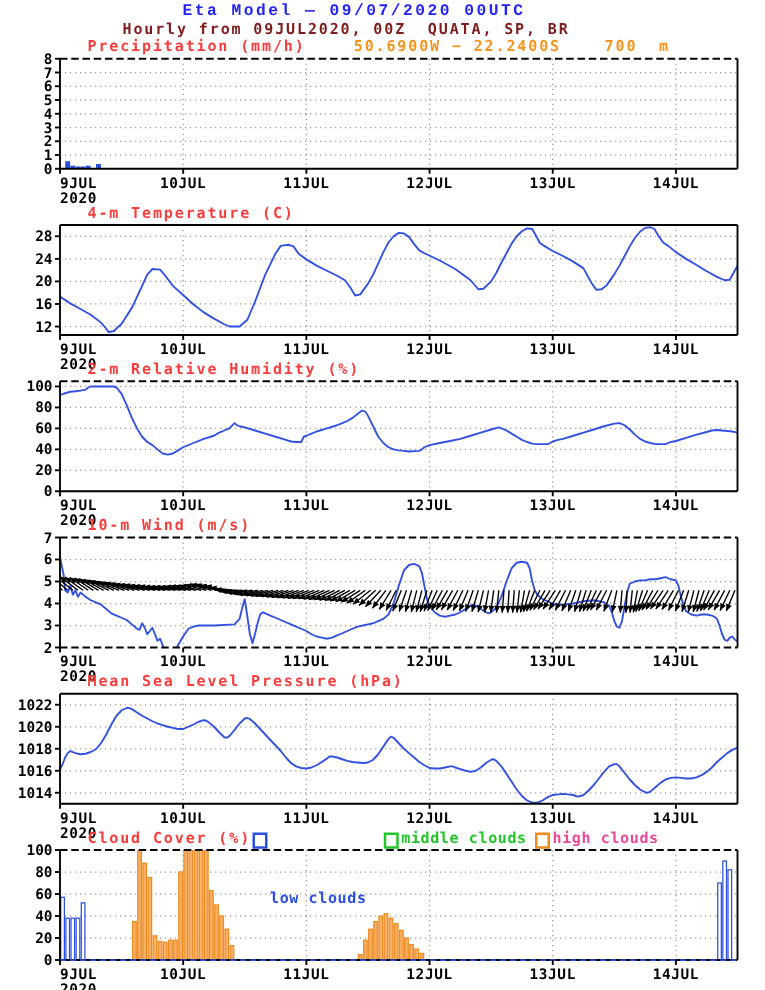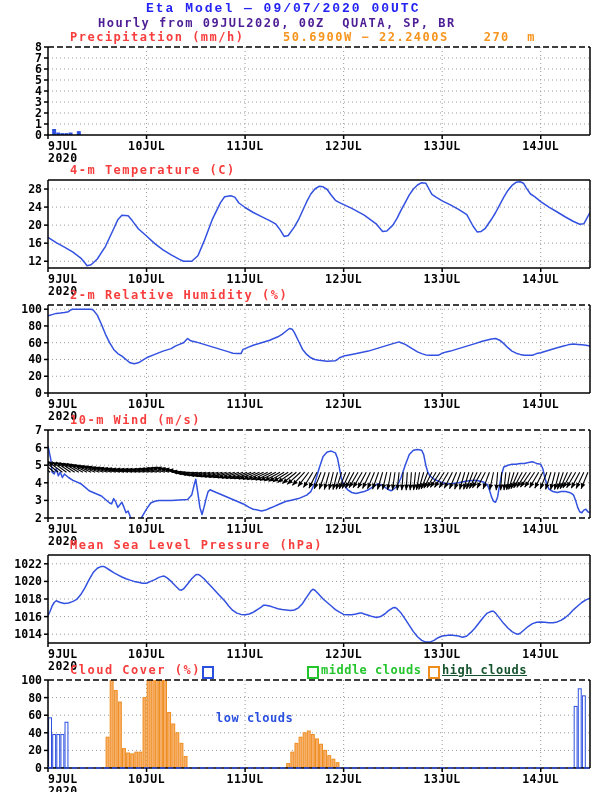--- a/index.html
+++ b/index.html
@@ -1,28 +1,28 @@
 <!DOCTYPE html>
 <html><head>
 <meta charset="utf-8">
 <style>
   html,body{margin:0;padding:0;background:#ffffff;}
   .fig{position:relative;width:612px;height:792px;background:#fff;overflow:hidden;
        font-family:"DejaVu Sans Mono", monospace;font-weight:bold;}
   .hl{position:absolute;white-space:pre;}
   .hl1{left:146px;top:1px;font-size:13px;letter-spacing:2px;color:#2323f3;font-family:Liberation Mono, monospace;}
-  .hl2{left:98px;top:16px;font-size:12px;letter-spacing:1.5px;color:#4c1d95;}
+  .hl2{left:98px;top:16px;font-size:12px;letter-spacing:1.5px;color:#7f1d1d;}
   .hl3{left:283px;top:30px;font-size:12px;letter-spacing:1.5px;color:#f7941d;}
   .pt{position:absolute;left:70px;font-size:12px;letter-spacing:1.5px;color:#f83d3d;white-space:pre;}
   .pt1{top:30px}.pt2{top:163px}.pt3{top:288px}.pt4{top:413px}.pt5{top:538px}.pt6{top:663px}
   .lgbox{position:absolute;top:666px;width:8px;height:9px;border:2px solid;background:#fff;}
   .lgtxt{position:absolute;top:663px;font-size:12px;letter-spacing:0.5px;white-space:pre;}
   .lg-low{border-color:#2b50e0;}   .lg-low-t{color:#2b50e0;margin-top:48px;}
   .lg-mid{border-color:#22c52a;}   .lg-mid-t{color:#22c52a;}
-  .lg-high{border-color:#ef8c1e;}  .lg-high-t{color:#14532d;text-decoration:underline;}
+  .lg-high{border-color:#ef8c1e;}  .lg-high-t{color:#ec4899;}
   svg{position:absolute;left:0;top:0;}
 </style>
 </head>
 <body>
 
 <div class="fig">
   <svg id="plot" width="612" height="792">
       <g>
         <clipPath id="clip0">
           <rect x="48" y="47" width="542" height="88"></rect>
@@ -616,21 +616,21 @@
         <text y="783" font-size="11.5" font-weight="bold" fill="#000" letter-spacing="0.5" x="343.6363636363636" text-anchor="middle">12JUL</text>
         <line x1="442.1818181818182" y1="768" x2="442.1818181818182" y2="772" stroke="#000" stroke-width="1.5"></line>
         <text y="783" font-size="11.5" font-weight="bold" fill="#000" letter-spacing="0.5" x="442.1818181818182" text-anchor="middle">13JUL</text>
         <line x1="540.7272727272727" y1="768" x2="540.7272727272727" y2="772" stroke="#000" stroke-width="1.5"></line>
         <text y="783" font-size="11.5" font-weight="bold" fill="#000" letter-spacing="0.5" x="540.7272727272727" text-anchor="middle">14JUL</text>
       </g>
     </svg>
 
   <div class="hl hl1">Eta Model — 09/07/2020 00UTC</div>
   <div class="hl hl2">Hourly from 09JUL2020, 00Z  QUATA, SP, BR</div>
-  <div class="hl hl3">50.6900W − 22.2400S    270  m</div>
+  <div class="hl hl3">50.6900W − 22.2400S    700  m</div>
 
   <div class="pt pt1">Precipitation (mm/h)</div>
   <div class="pt pt2">4-m Temperature (C)</div>
   <div class="pt pt3">2-m Relative Humidity (%)</div>
   <div class="pt pt4">10-m Wind (m/s)</div>
   <div class="pt pt5">Mean Sea Level Pressure (hPa)</div>
   <div class="pt pt6">Cloud Cover (%)</div>
 
   <span class="lgbox lg-low" style="left:202px"></span>
   <span class="lgtxt lg-low-t" style="left:216px">low clouds</span>

